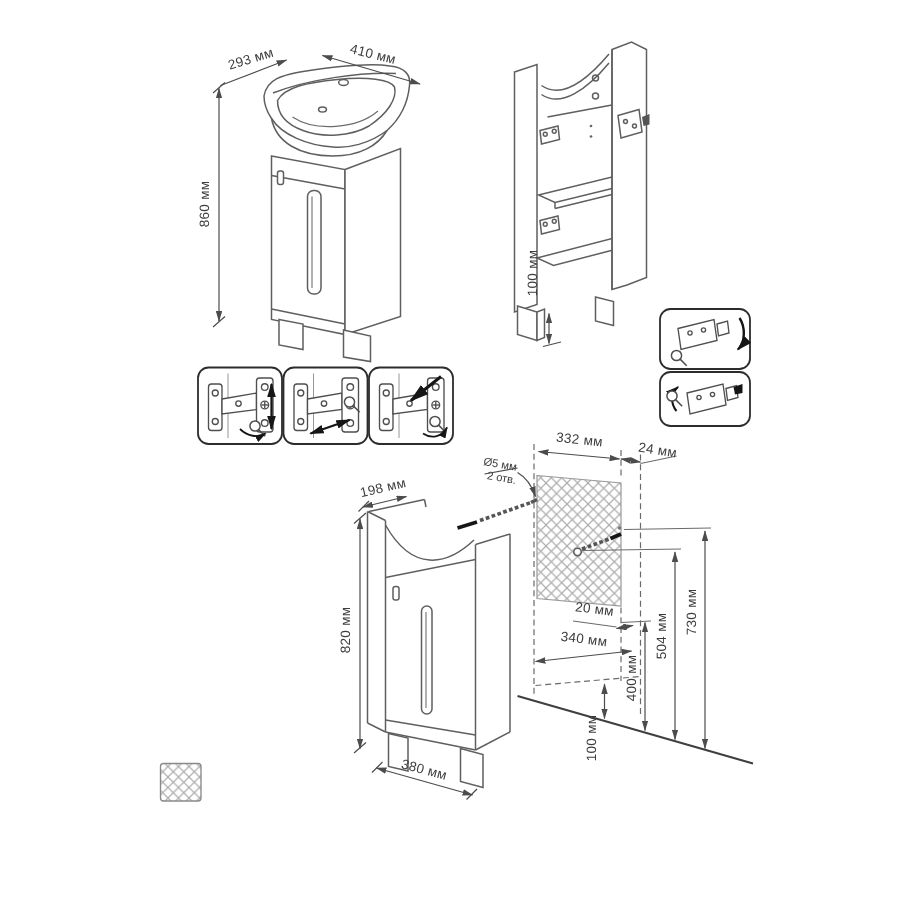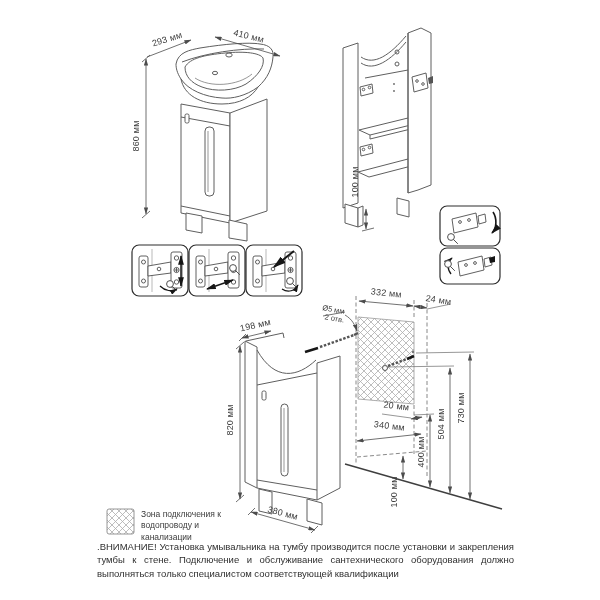--- a/index.html
+++ b/index.html
@@ -264,17 +264,15 @@
 
     <line class="dline" x1="470" y1="354" x2="470" y2="499" marker-start="url(#ar)" marker-end="url(#ar)"></line>
     <text class="dim" x="464" y="408" text-anchor="middle" transform="rotate(-90 464 408)">730 мм</text>
   </g>
 
   <g>
     <rect x="107" y="509" width="27" height="25" rx="2" fill="url(#xh)" stroke="#8a8a8a" stroke-width=".9"></rect>
   </g>
 </svg>
 
-<div id="legend-label">Зона подключения к водопроводу и канализации</div>
-
-<div id="warning-text">.ВНИМАНИЕ! Установка умывальника на тумбу производится после установки и закрепления тумбы к стене. Подключение и обслуживание сантехнического оборудования должно выполняться только специалистом соответствующей квалификации</div>
+
 
 </div>
 
 </body></html>

